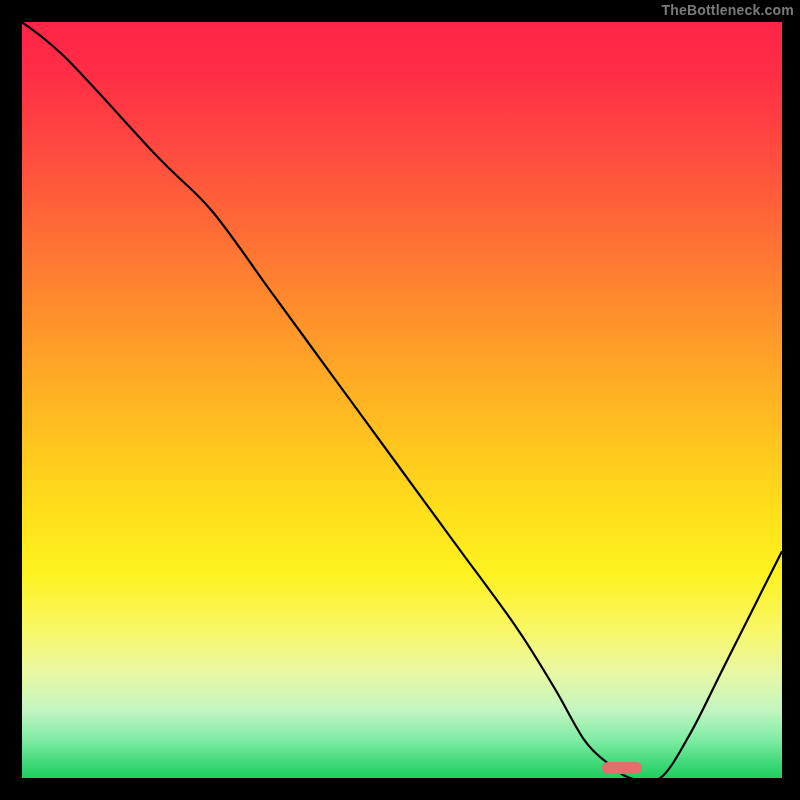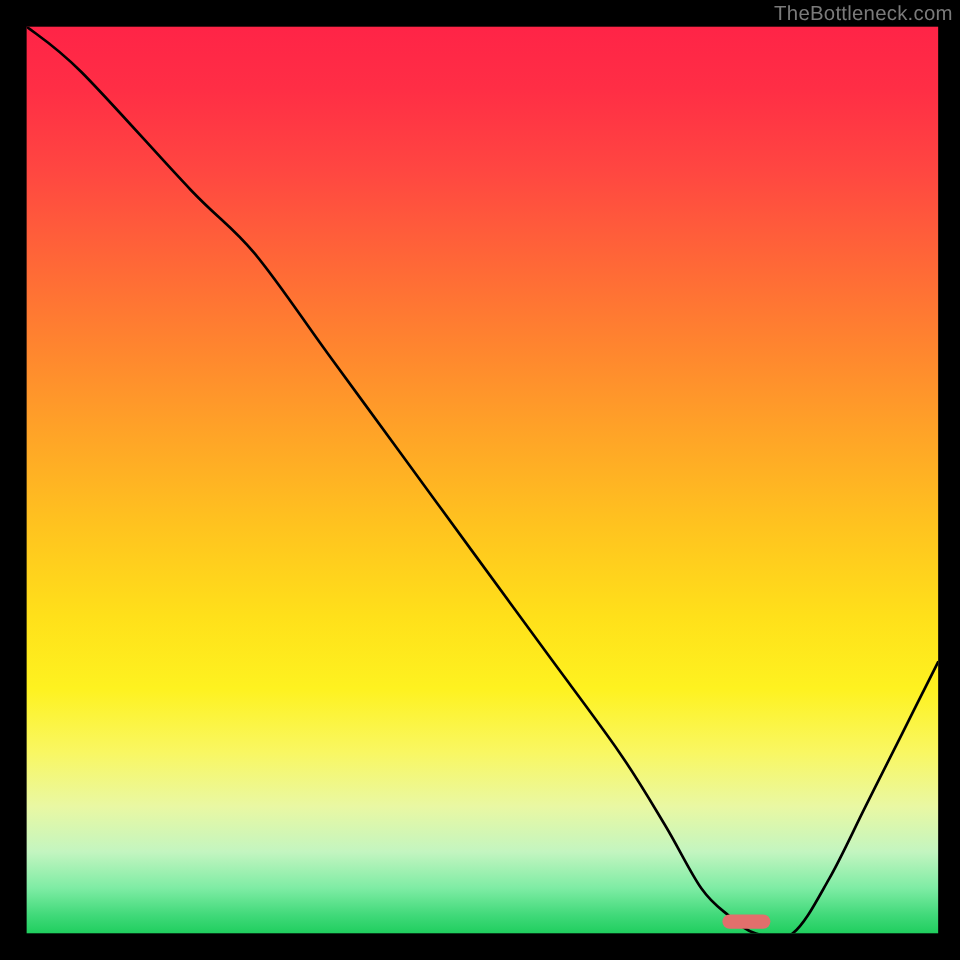--- a/index.html
+++ b/index.html
@@ -14,21 +14,21 @@
  #ffa427 45%,
  #ffc31f 55%,
  #ffe01a 65%,
  #fef220 73%,
  #f9f762 80%,
  #e9f8a3 86%,
  #c3f5c0 91%,
  #7eeca4 95%,
  #40d979 98%,
  #1fce5e 100%)}
-.watermark{position:absolute;right:6px;top:2px;font-size:17px;font-weight:400;color:#7a7a7a;letter-spacing:.2px}
+.watermark{position:absolute;right:6px;top:2px;font-size:14px;font-weight:700;color:#7a7a7a;letter-spacing:.2px}
 svg.curve{position:absolute;left:0;top:0;width:100%;height:100%}
 .marker{position:absolute;width:40px;height:12px;border-radius:6px;background:#e26f6c;transform:translate(-50%,-50%)}
 </style>
 </head>
 <body>
 
 <div class="plot-box">
   <div class="grad"></div>
   <svg class="curve" viewBox="0 0 760 756" preserveAspectRatio="none">
     <path id="curve-path" d="M0.0,0.0 C7.6,6.3 22.8,15.1 45.6,37.8 C68.4,60.5 112.7,110.9 136.8,136.1 C160.9,161.3 171.0,166.3 190.0,189.0 C209.0,211.7 230.5,244.4 250.8,272.2 C271.1,299.9 291.3,327.6 311.6,355.3 C331.9,383.0 352.1,410.8 372.4,438.5 C392.7,466.2 412.9,493.9 433.2,521.6 C453.5,549.4 477.5,580.9 494.0,604.8 C510.5,628.7 520.6,646.4 532.0,665.3 C543.4,684.2 553.5,705.6 562.4,718.2 C571.3,730.8 577.6,734.6 585.2,740.9 C592.8,747.2 599.1,753.5 608.0,756.0 C616.9,758.5 628.3,763.6 638.4,756.0 C648.5,748.4 658.7,728.3 668.8,710.6 C678.9,693.0 689.1,670.3 699.2,650.2 C709.3,630.0 719.5,609.8 729.6,589.7 C739.7,569.5 754.9,539.3 760.0,529.2" stroke="#000" stroke-width="2.2" fill="none" stroke-linejoin="round"></path>

